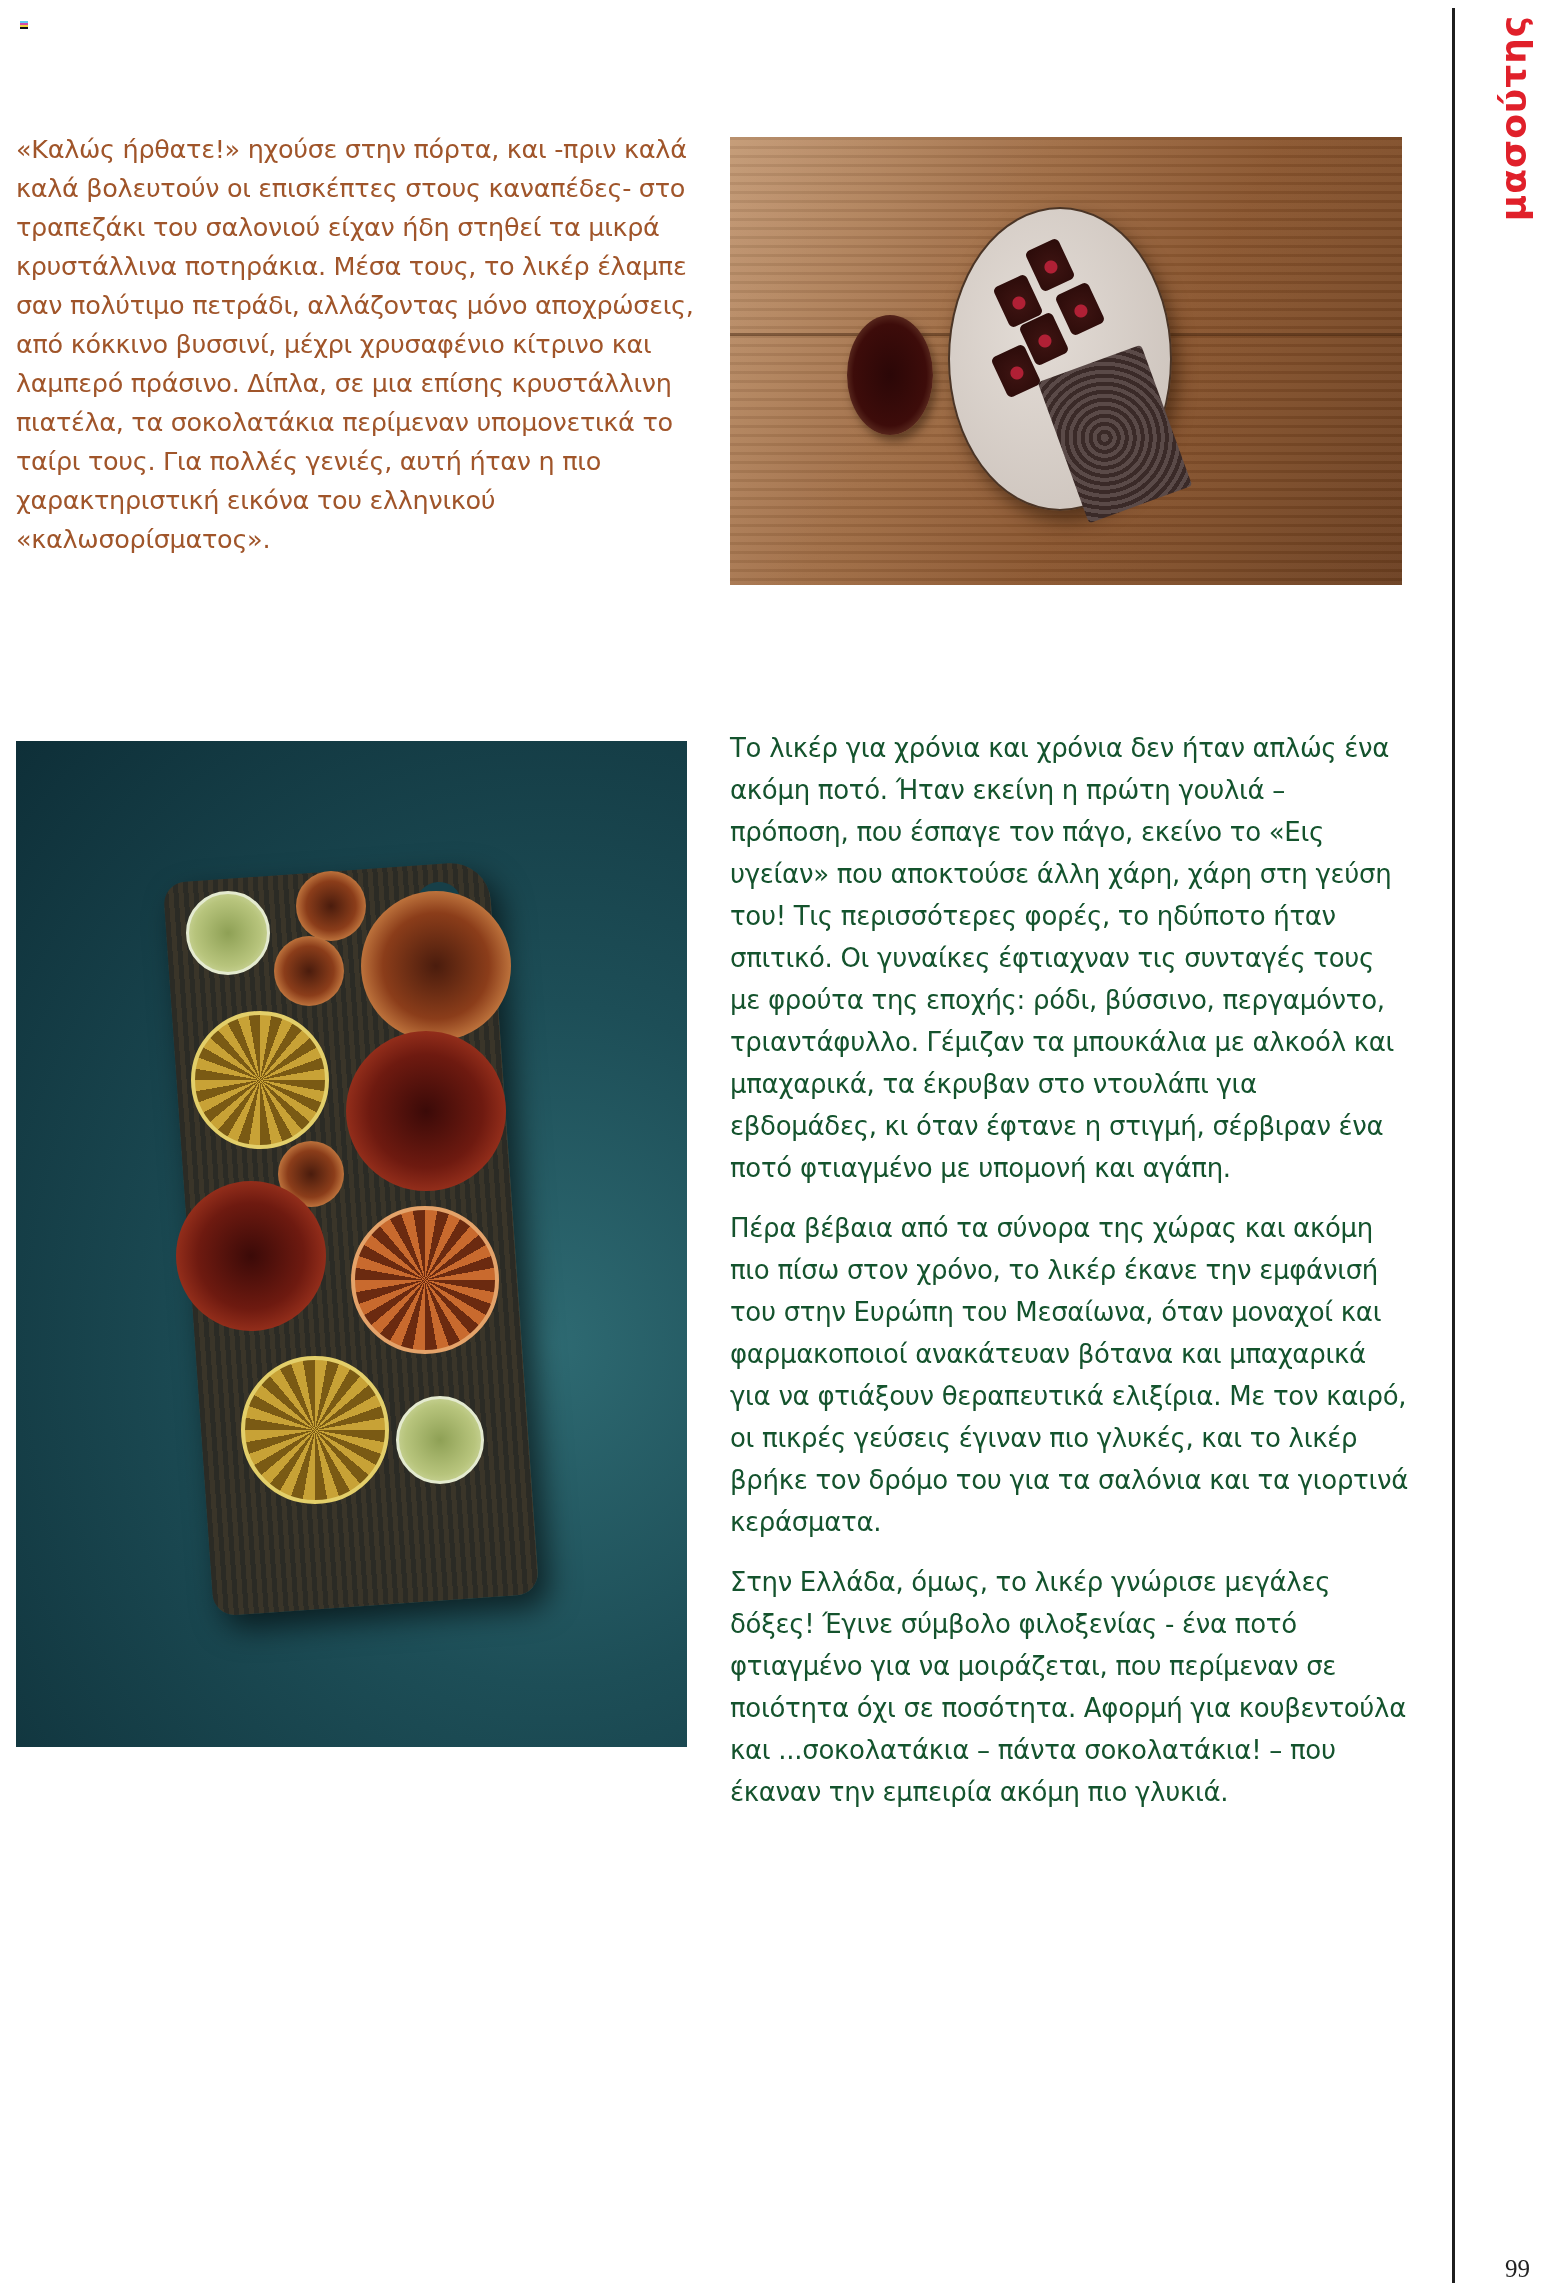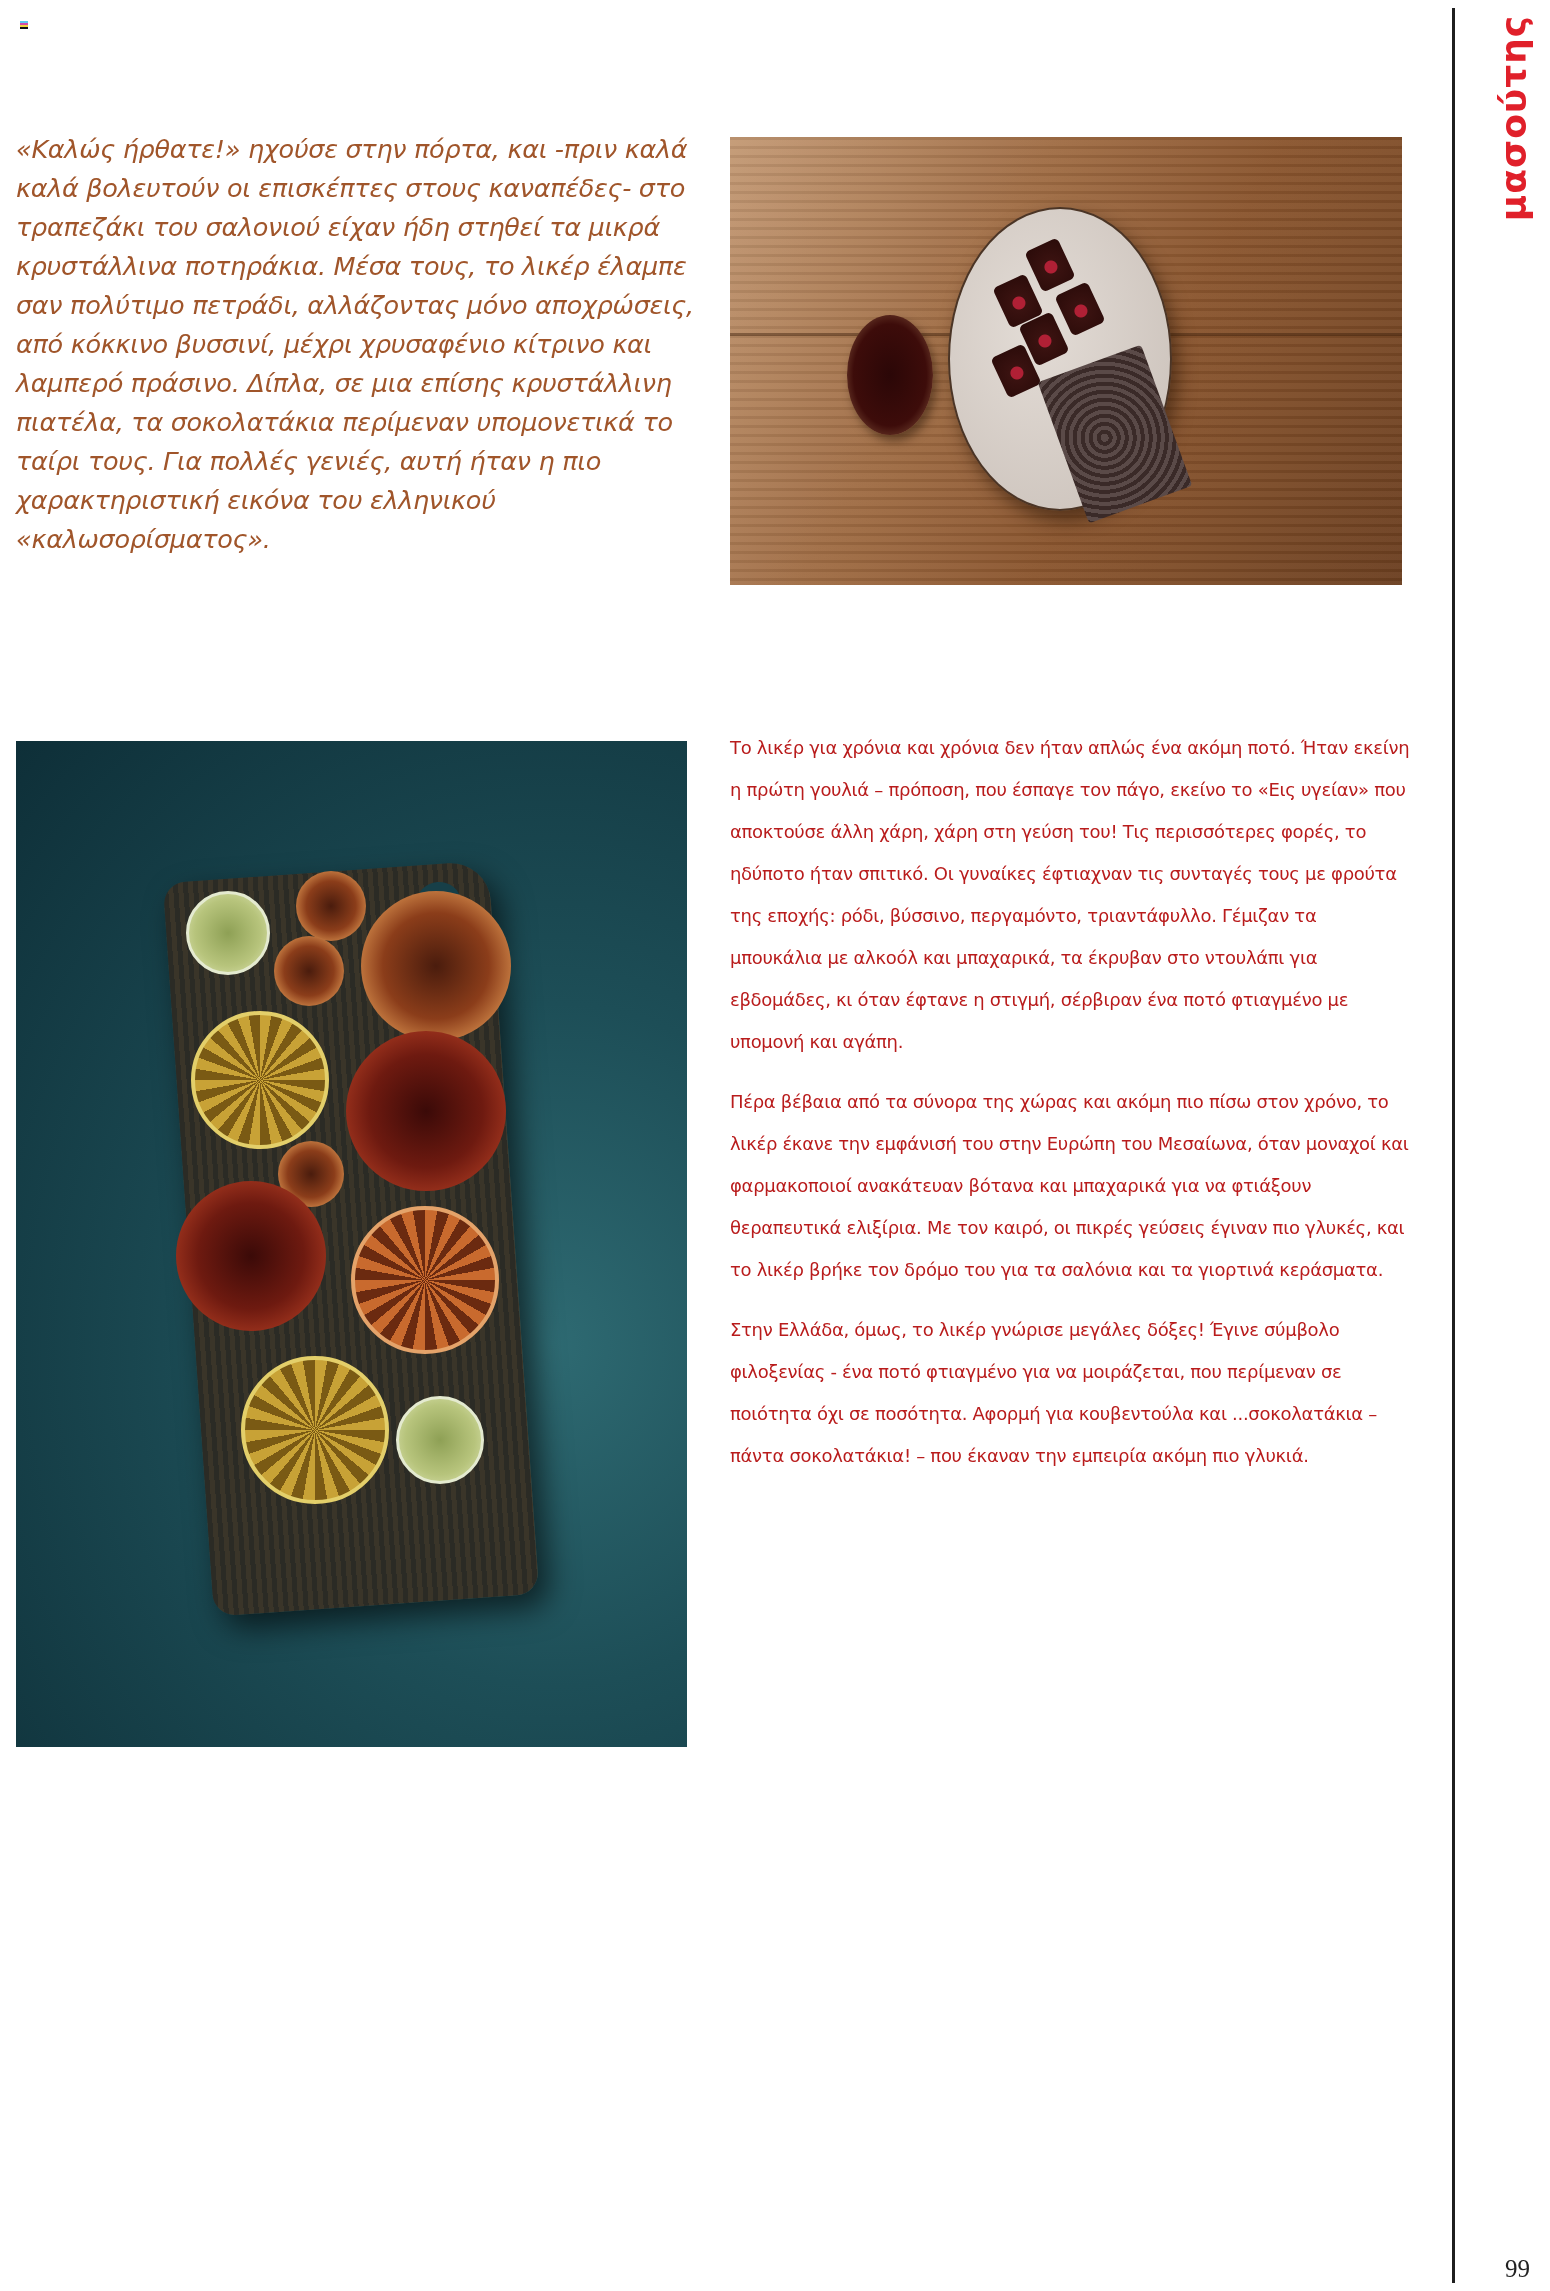--- a/index.html
+++ b/index.html
@@ -30,25 +30,25 @@
     }
     .page-number {
       position: absolute; left: 1505px; top: 2255px;
       font-family: Liberation Serif, serif; font-size: 25px; color: #222;
     }
 
     .intro-text {
       position: absolute; left: 16px; top: 130px; width: 680px;
       font-size: 25.5px; line-height: 39px; letter-spacing: -0.3px;
     }
-    .intro-text p { margin: 0; font-style: italic; }
+    .intro-text p { margin: 0; }
 
     .body-text {
       position: absolute; left: 730px; top: 727px; width: 680px;
-      font-size: 18px; line-height: 42px; color: #b91c1c; letter-spacing: -0.3px;
+      font-size: 26px; line-height: 42px; color: #14532d; letter-spacing: -0.3px;
     }
     .body-text p { margin: 0 0 18px 0; }
 
     
     .photo-chocolates {
       position: absolute; left: 730px; top: 137px; width: 672px; height: 448px;
       overflow: hidden;
       background:
         repeating-linear-gradient(180deg, rgba(0,0,0,0.06) 0 3px, rgba(255,255,255,0.04) 3px 9px),
         linear-gradient(120deg, #c49a75 0%, #a06d45 35%, #8a552e 60%, #6b3f20 100%);

